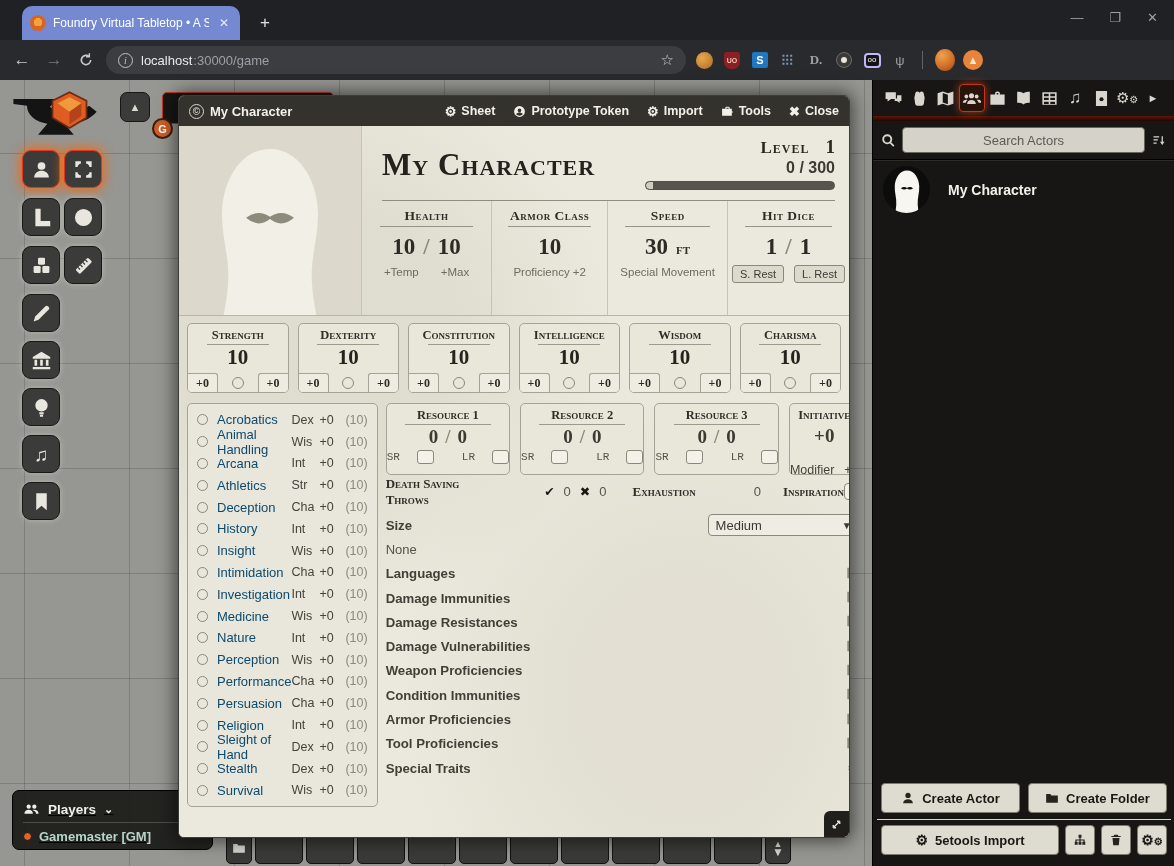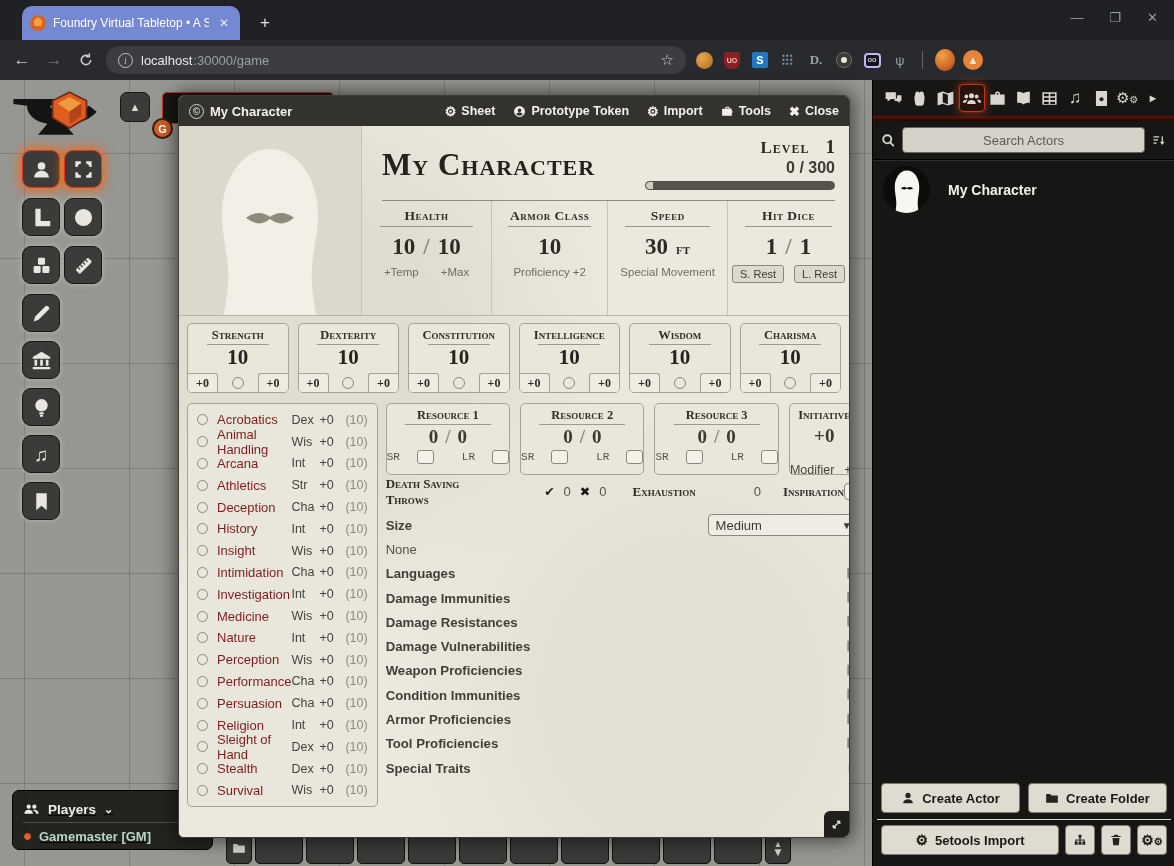--- a/index.html
+++ b/index.html
@@ -186,21 +186,21 @@
     font-weight:bold; color:#2b2a24; display:flex; align-items:center; justify-content:center;
     font-family:"Liberation Serif",serif; }
   .mod-box.l { border-radius:0 3px 0 4px; border-left:none; border-bottom:none; }
   .mod-box.r { border-radius:3px 0 4px 0; border-right:none; border-bottom:none; }
   .radio { width:12px; height:12px; border:1px solid #8a887c; border-radius:50%; background:transparent; }
 
   .main-row { flex:1; display:flex; padding:5px 8px 0; gap:8px; align-items:flex-start; }
   .skills-box { width:216px; background:#e9e6dc; border:1px solid #a5a396; border-radius:5px;
     padding:5px 9px; }
   .skill-row { height:21.8px; display:flex; align-items:center; }
-  .skill-name { flex:1; font-size:13px; color:#7f1d1d; margin-left:9px; }
+  .skill-name { flex:1; font-size:13px; color:#0c4a6e; margin-left:9px; }
   .skill-ab { width:28px; font-size:12.5px; color:#45443c; }
   .skill-mod { width:26px; font-size:12.5px; color:#45443c; }
   .skill-pass { font-size:12.5px; color:#8c8a7d; }
 
   .right-col { flex:1; display:flex; flex-direction:column; }
   .res-row { display:flex; gap:10px; height:72px; }
   .res-card { flex:1; background:#e9e6da; border:1px solid #a5a396; border-radius:5px;
     display:flex; flex-direction:column; align-items:center; padding-top:4px; }
   .res-lbl { font-size:12.5px; font-weight:bold; color:#2e2d26; }
   .res-ul { width:70%; height:1px; background:#9c9a8d; margin-top:1px; }

